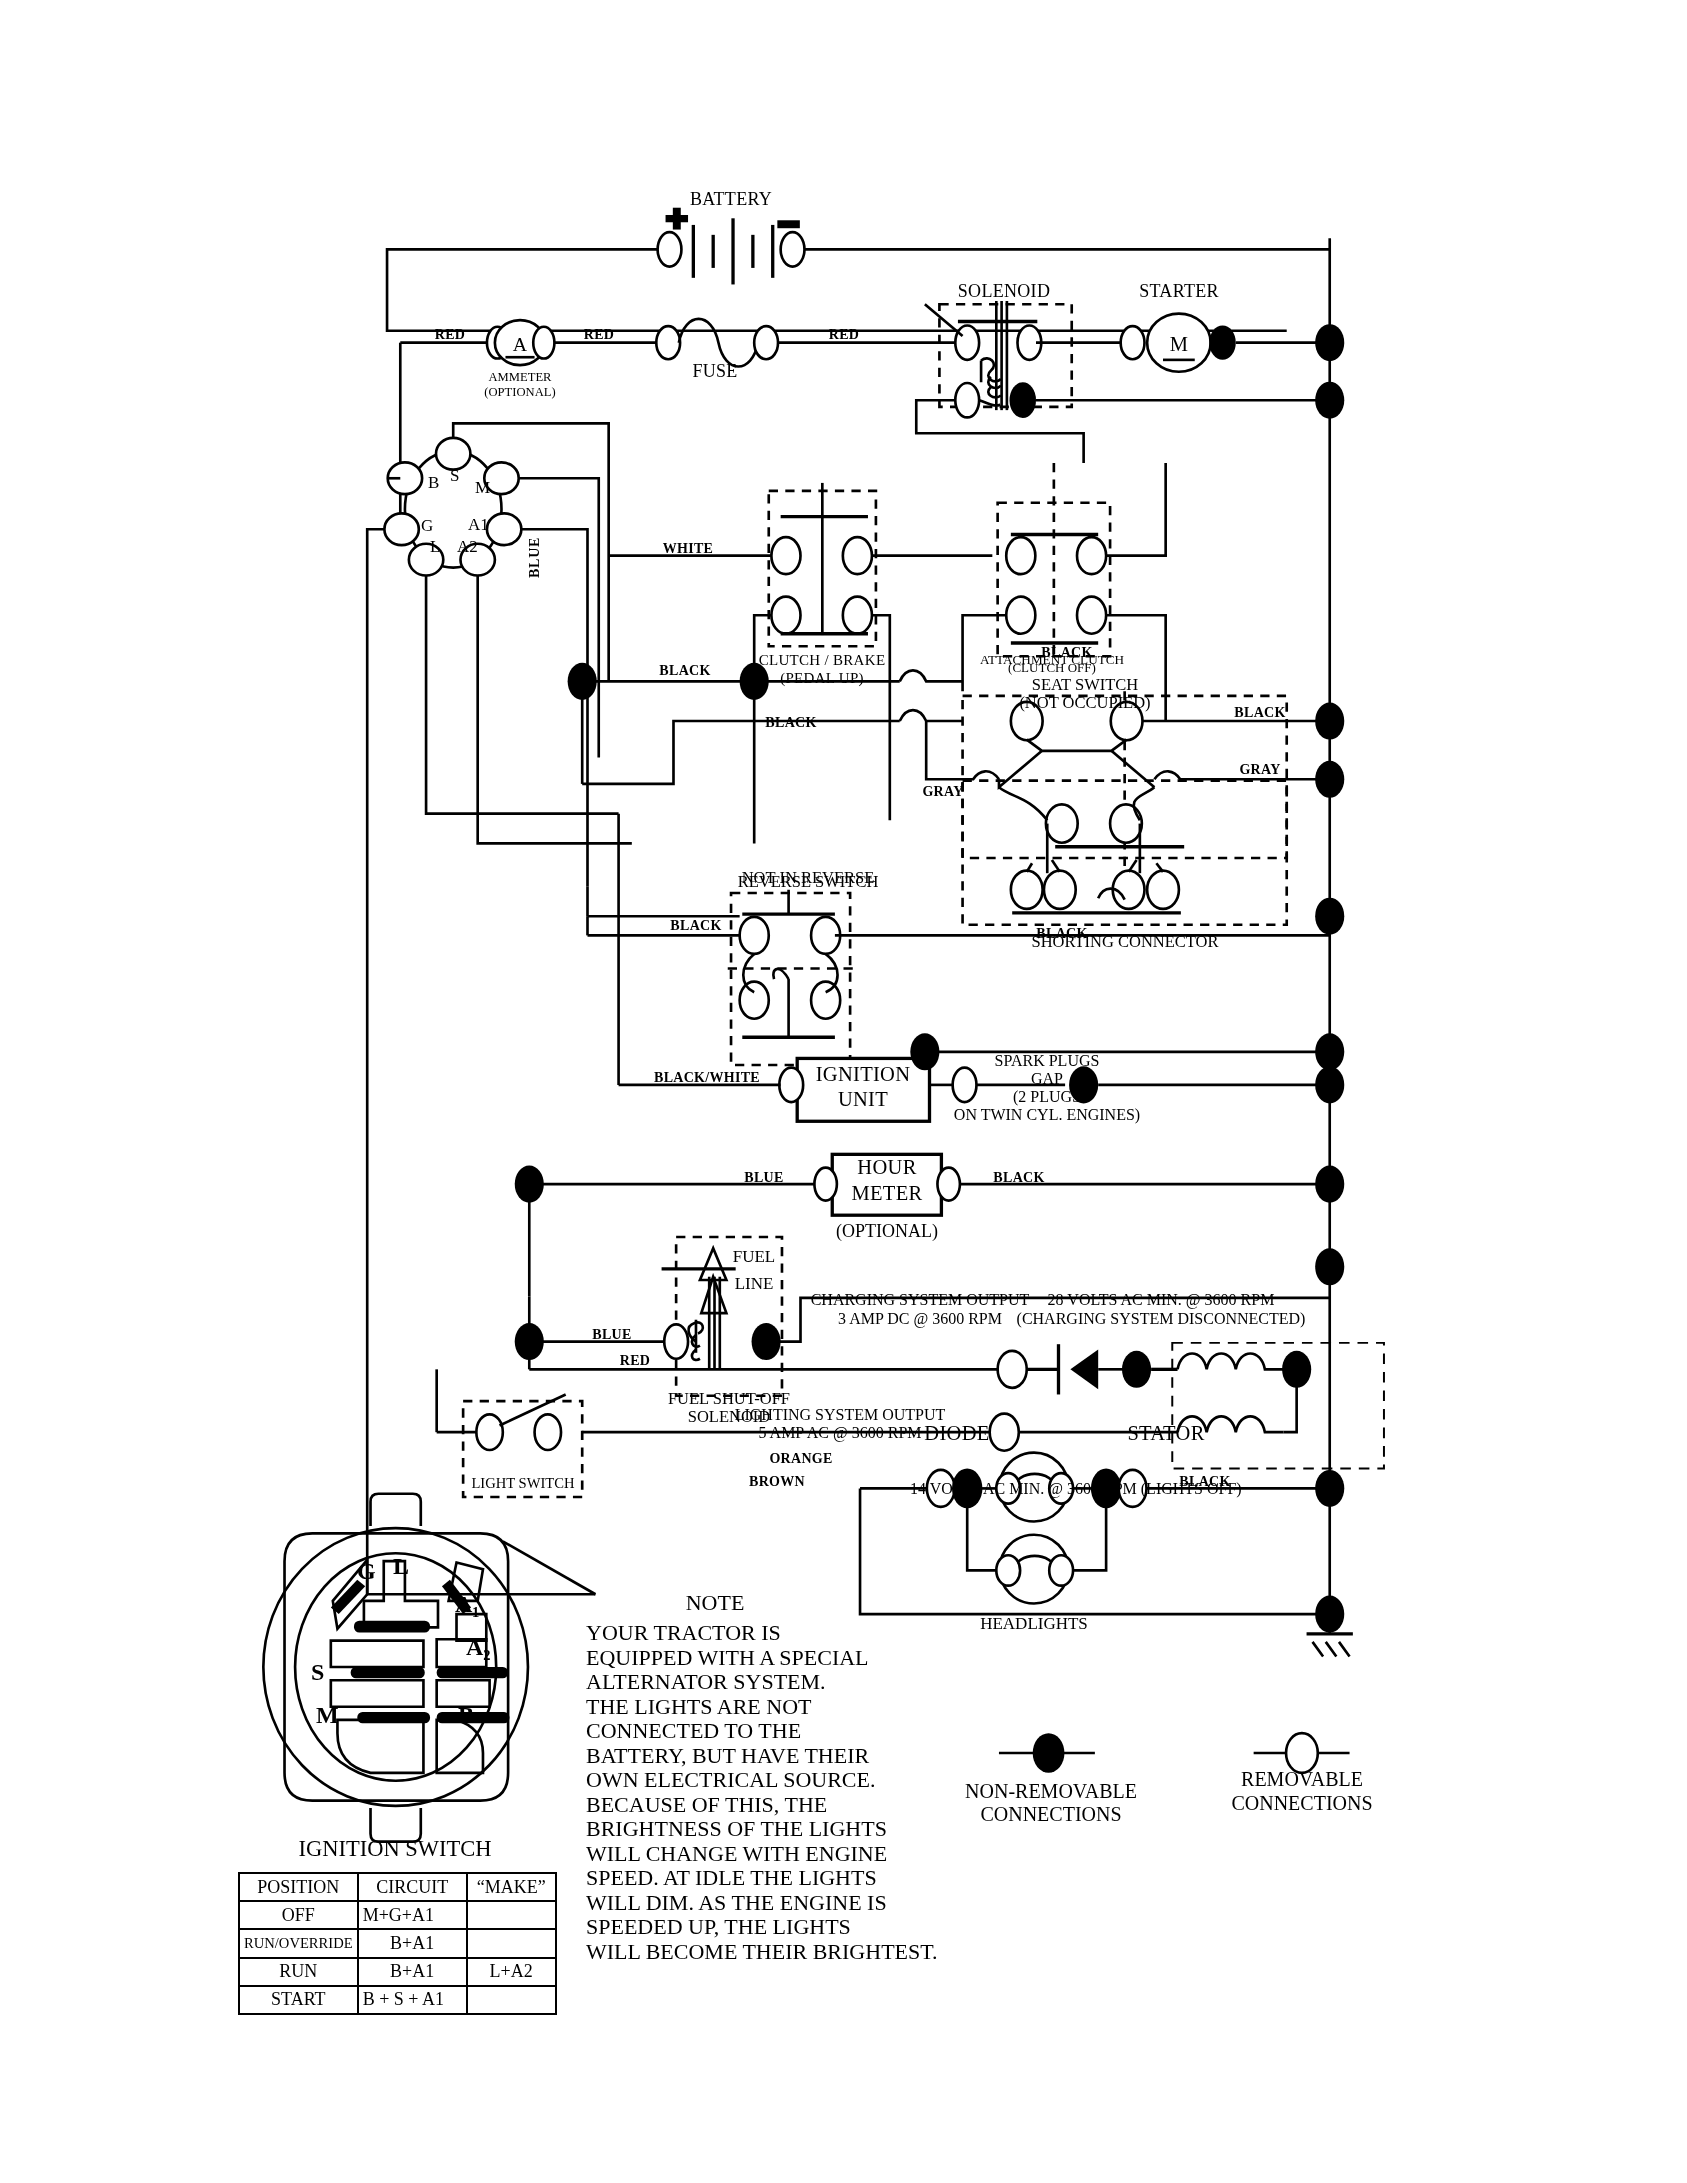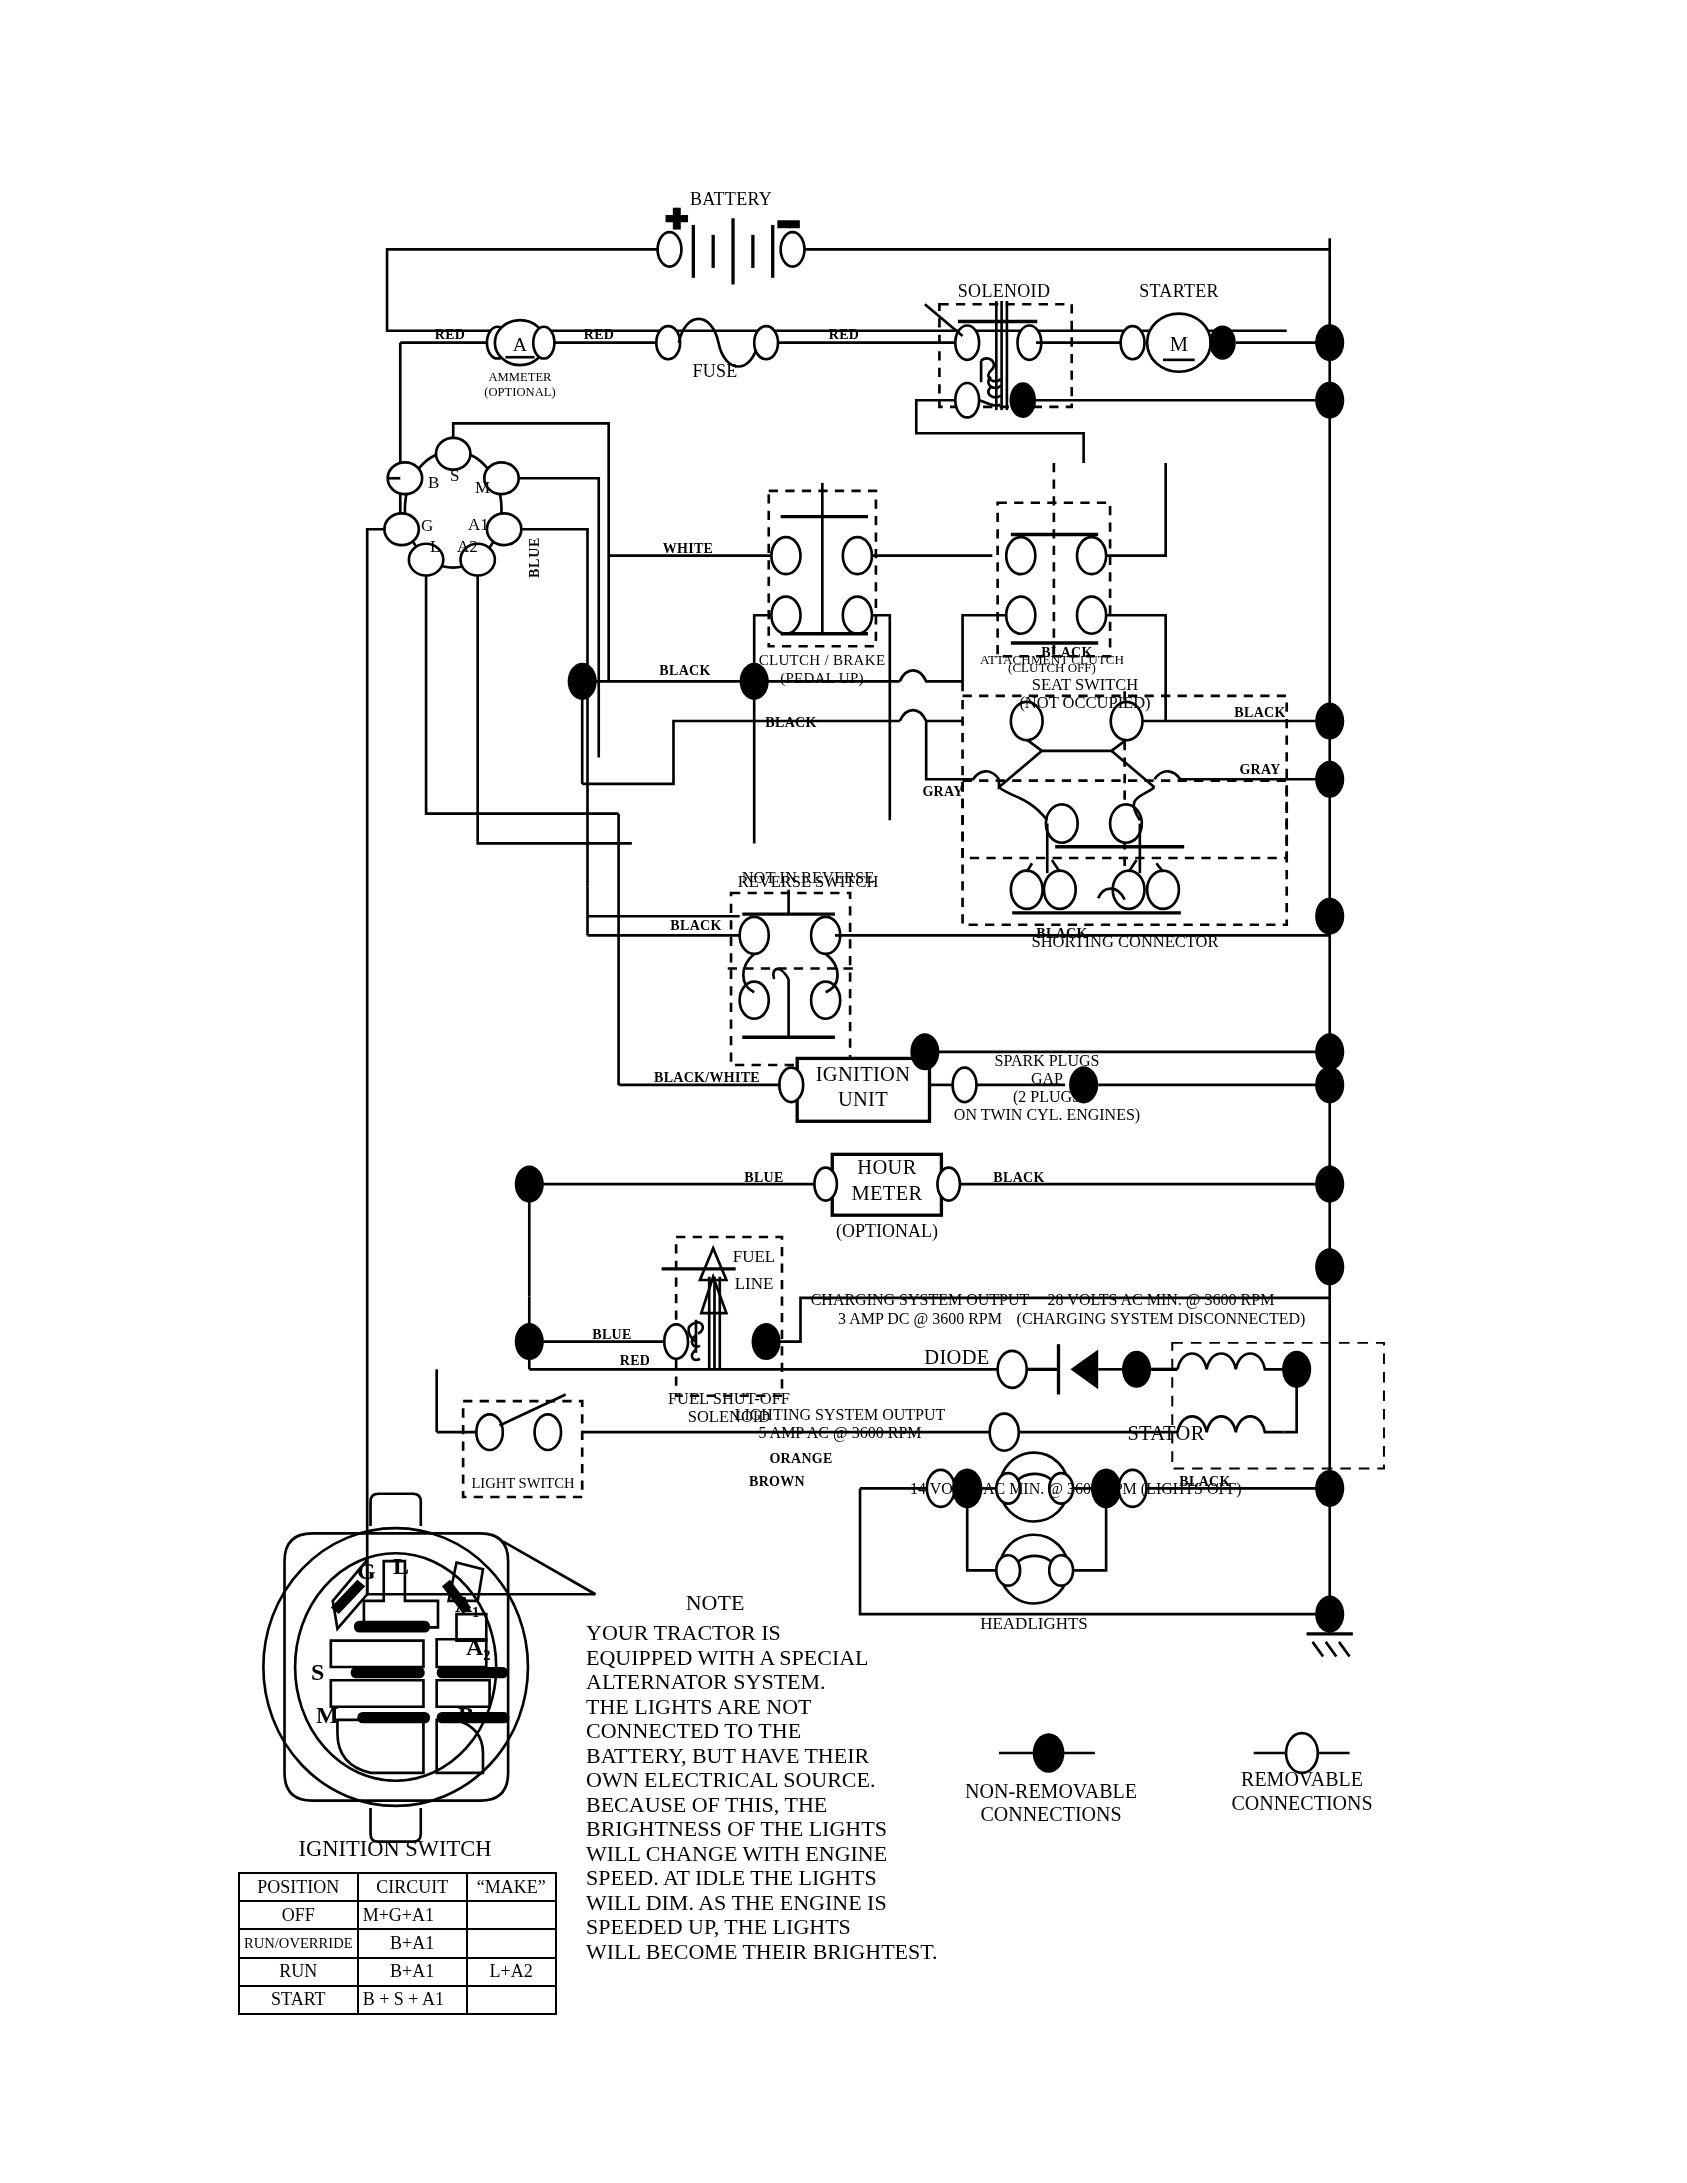--- a/index.html
+++ b/index.html
@@ -439,21 +439,21 @@
 <div class="lbl wire-lbl ctr" style="left:635px;top:1353px;">RED</div>
 
 <div class="lbl ctr" style="left:920px;top:1291px;font-size:16px;">CHARGING SYSTEM OUTPUT</div>
 <div class="lbl ctr" style="left:920px;top:1310px;font-size:16px;">3 AMP DC @ 3600 RPM</div>
 <div class="lbl ctr" style="left:1161px;top:1291px;font-size:16px;">28 VOLTS AC MIN. @ 3600 RPM</div>
 <div class="lbl ctr" style="left:1161px;top:1310px;font-size:16px;">(CHARGING SYSTEM DISCONNECTED)</div>
 <div class="lbl ctr" style="left:840px;top:1406px;font-size:16px;">LIGHTING SYSTEM OUTPUT</div>
 <div class="lbl ctr" style="left:840px;top:1424px;font-size:16px;">5 AMP AC @ 3600 RPM</div>
 <div class="lbl" style="left:910px;top:1480px;font-size:16px;text-align:center;">14 VOLTS AC MIN. @ 3600 RPM (LIGHTS OFF)</div>
 
-<div class="lbl comp-lbl-b ctr" style="left:957px;top:1346px;">DIODE</div>
+<div class="lbl comp-lbl-b ctr" style="left:957px;top:1422px;">DIODE</div>
 <div class="lbl comp-lbl-b ctr" style="left:1166px;top:1422px;">STATOR</div>
 <div class="lbl ctr" style="left:523px;top:1475px;font-size:14.6px;">LIGHT SWITCH</div>
 <div class="lbl wire-lbl ctr" style="left:801px;top:1451px;">ORANGE</div>
 <div class="lbl wire-lbl ctr" style="left:777px;top:1474px;">BROWN</div>
 <div class="lbl wire-lbl ctr" style="left:1205px;top:1474px;">BLACK</div>
 <div class="lbl ctr" style="left:1034px;top:1614px;font-size:17px;">HEADLIGHTS</div>
 
 <div class="lbl note-t ctr" style="left:715px;top:1591px;">NOTE</div>
 <div style="position:absolute;left:586px;top:1621px;width:390px;">
   <div class="note-t">YOUR TRACTOR IS</div>

